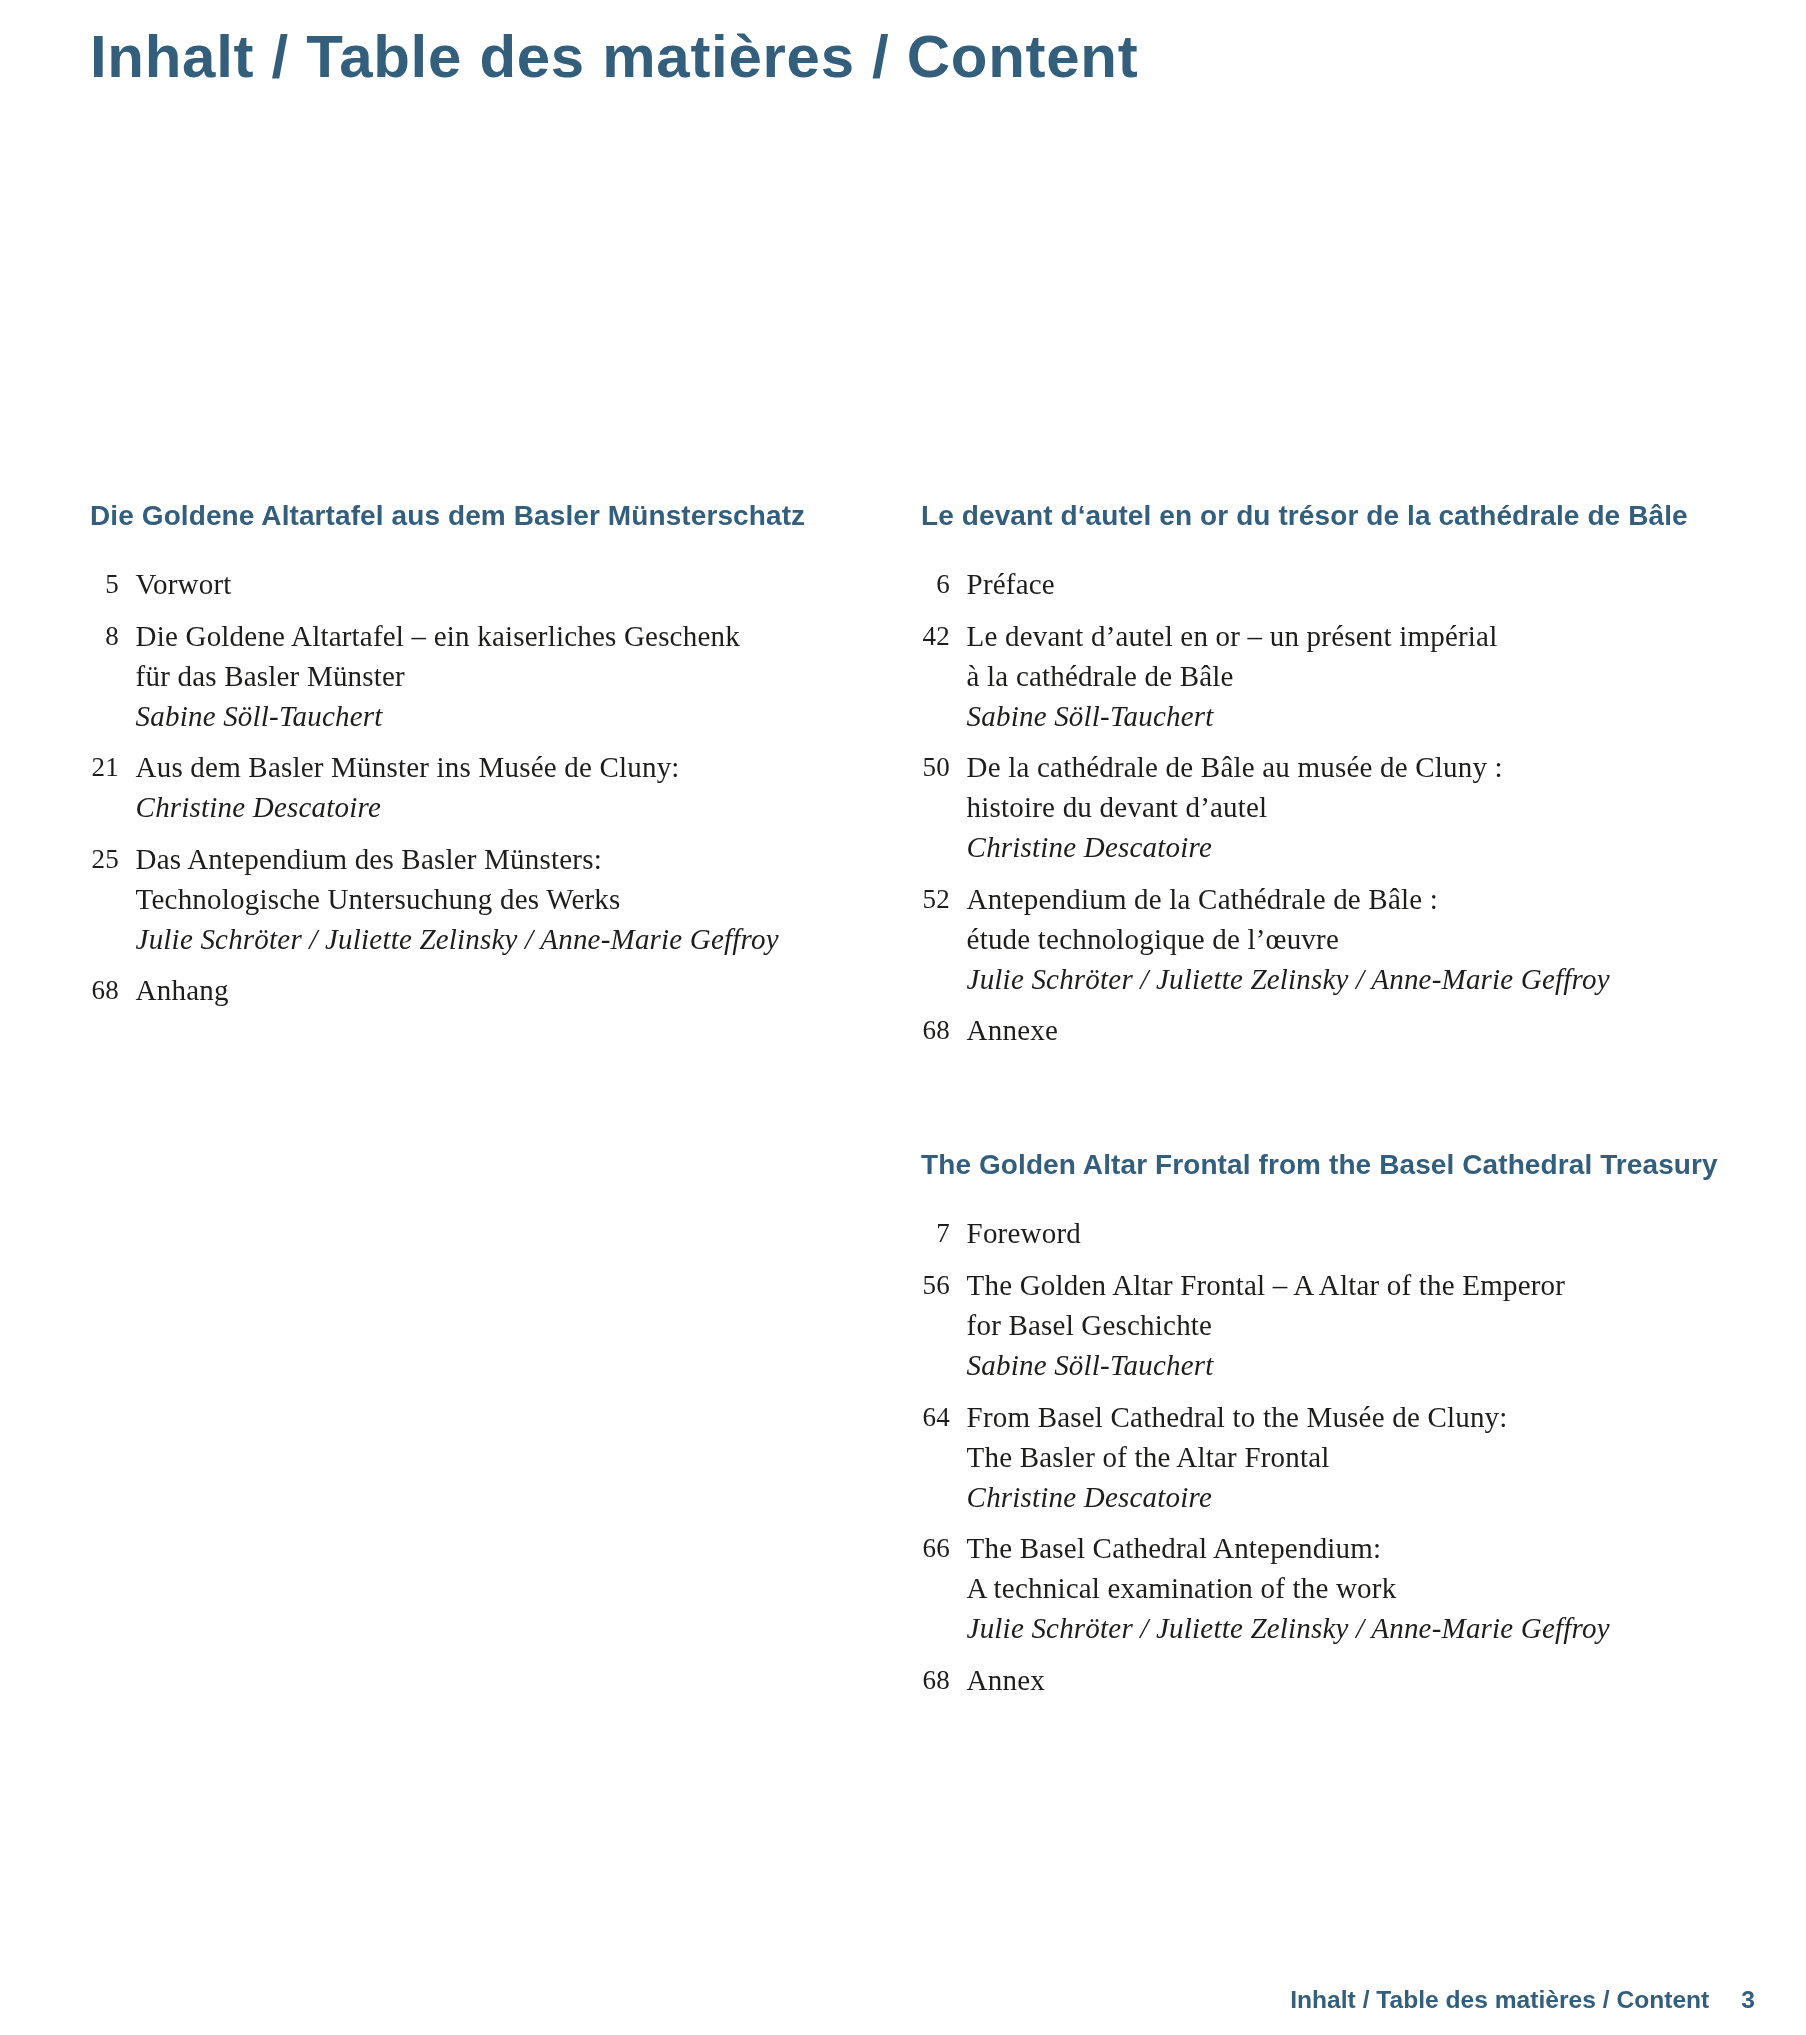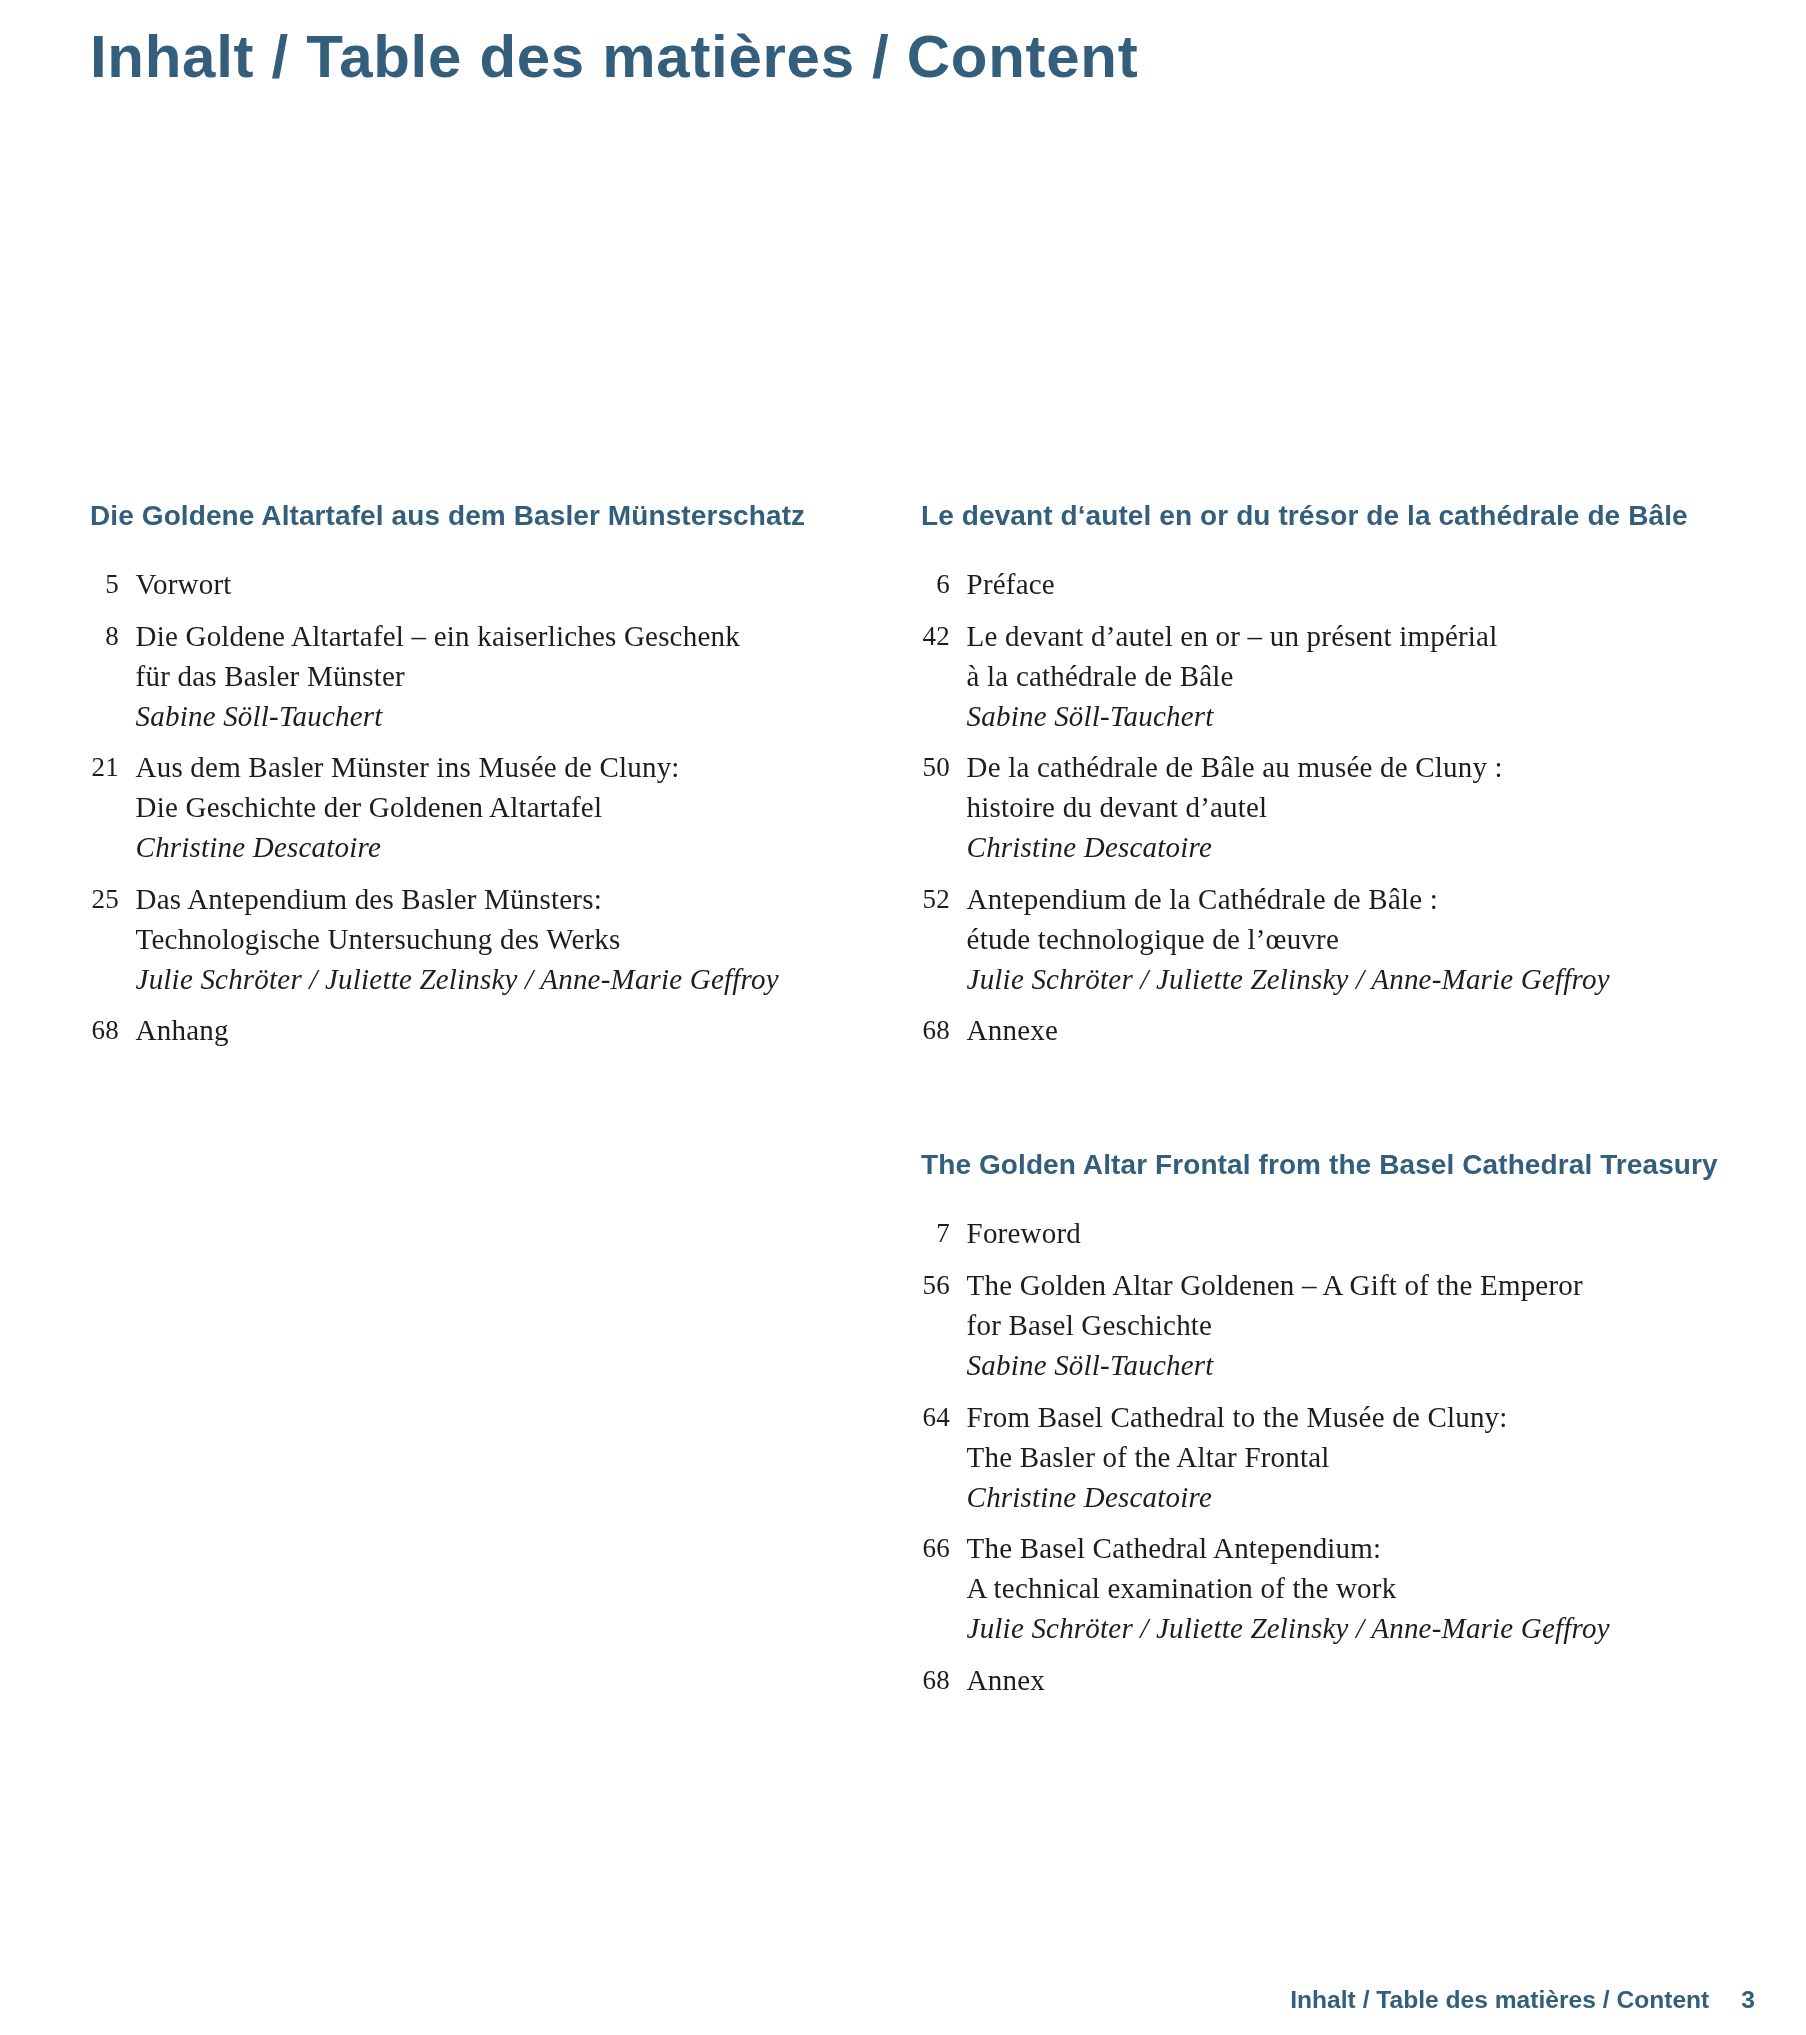--- a/index.html
+++ b/index.html
@@ -108,21 +108,20 @@
             <span class="line">Die Goldene Altartafel – ein kaiserliches Geschenk</span>
             <span class="line">für das Basler Münster</span>
             <span class="authors">Sabine Söll-Tauchert</span>
           </span>
         </div>
 
         <div class="entry">
           <span class="num">21</span>
           <span class="ebody">
             <span class="line">Aus dem Basler Münster ins Musée de Cluny:</span>
-            <span class="line">Die Geschichte der Goldenen Altartafel</span>
             <span class="authors">Christine Descatoire</span>
           </span>
         </div>
 
         <div class="entry">
           <span class="num">25</span>
           <span class="ebody">
             <span class="line">Das Antependium des Basler Münsters:</span>
             <span class="line">Technologische Untersuchung des Werks</span>
             <span class="authors">Julie Schröter / Juliette Zelinsky / Anne-Marie Geffroy</span>
@@ -190,21 +189,21 @@
         <div class="entry">
           <span class="num">7</span>
           <span class="ebody">
             <span class="line">Foreword</span>
           </span>
         </div>
 
         <div class="entry">
           <span class="num">56</span>
           <span class="ebody">
-            <span class="line">The Golden Altar Goldenen – A Gift of the Emperor</span>
+            <span class="line">The Golden Altar Frontal – A Altar of the Emperor</span>
             <span class="line">for Basel Geschichte</span>
             <span class="authors">Sabine Söll-Tauchert</span>
           </span>
         </div>
 
         <div class="entry">
           <span class="num">64</span>
           <span class="ebody">
             <span class="line">From Basel Cathedral to the Musée de Cluny:</span>
             <span class="line">The Basler of the Altar Frontal</span>

